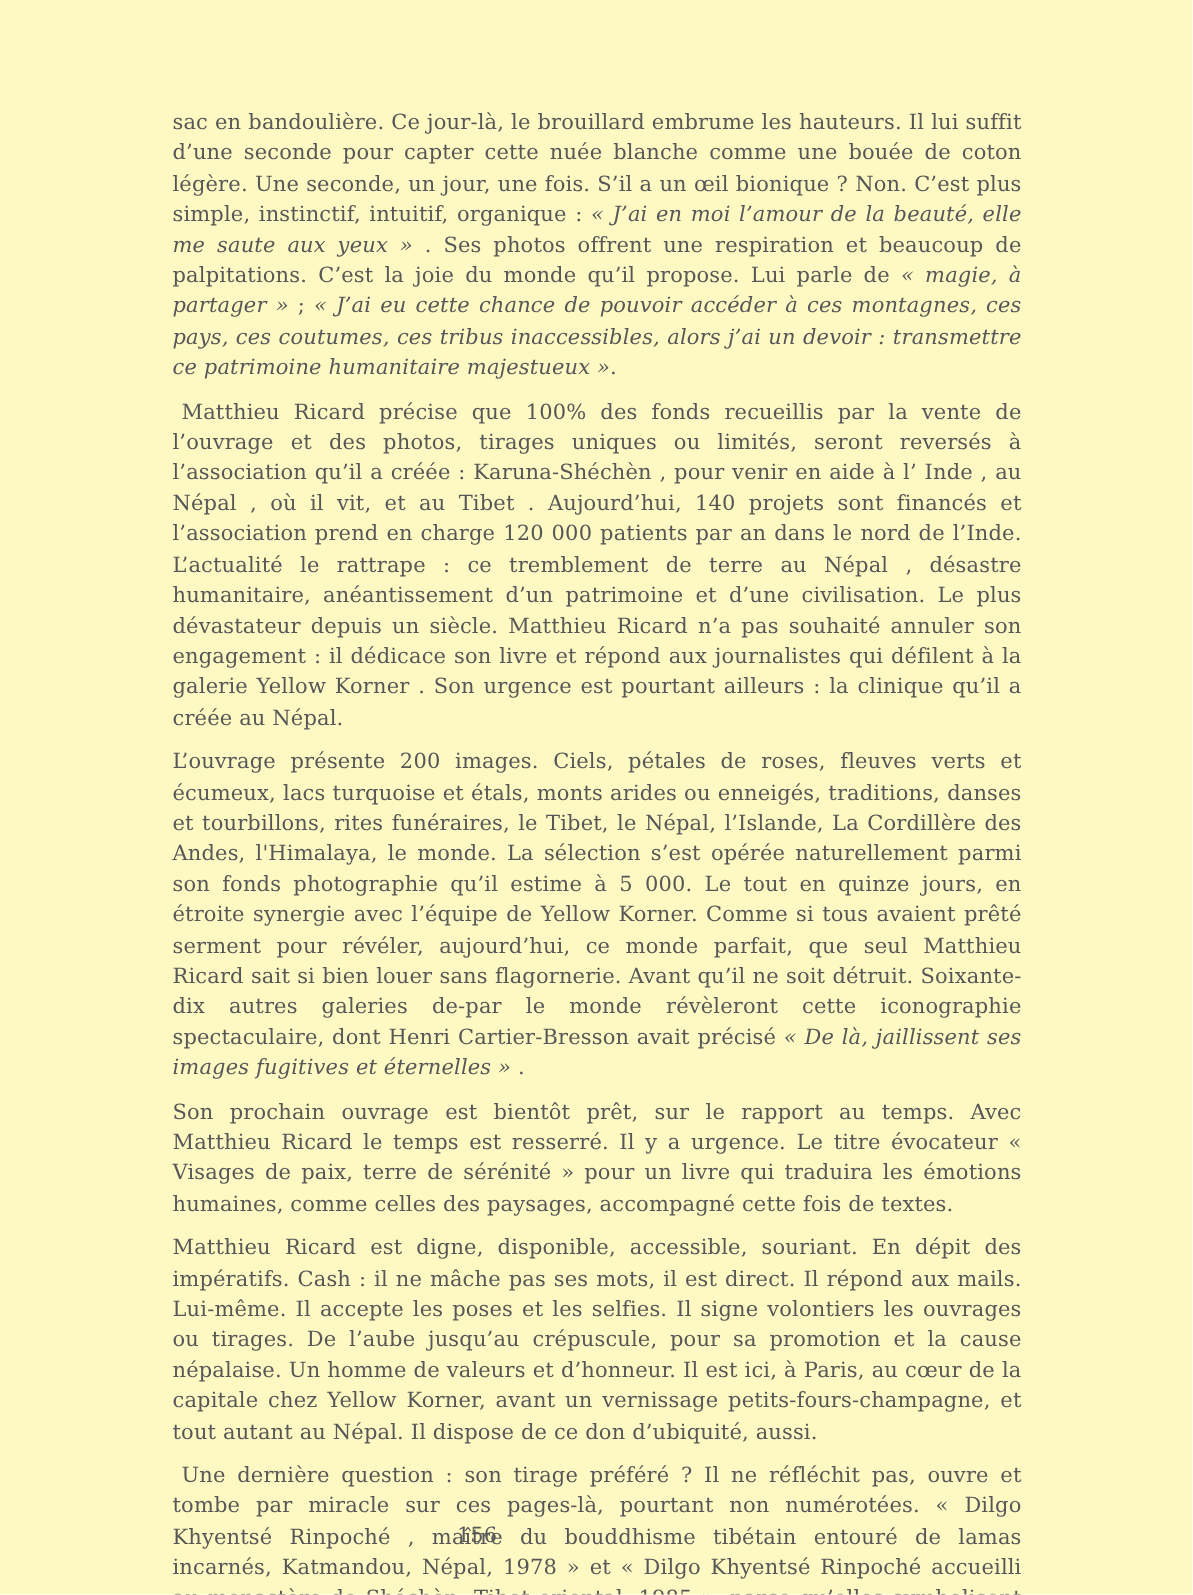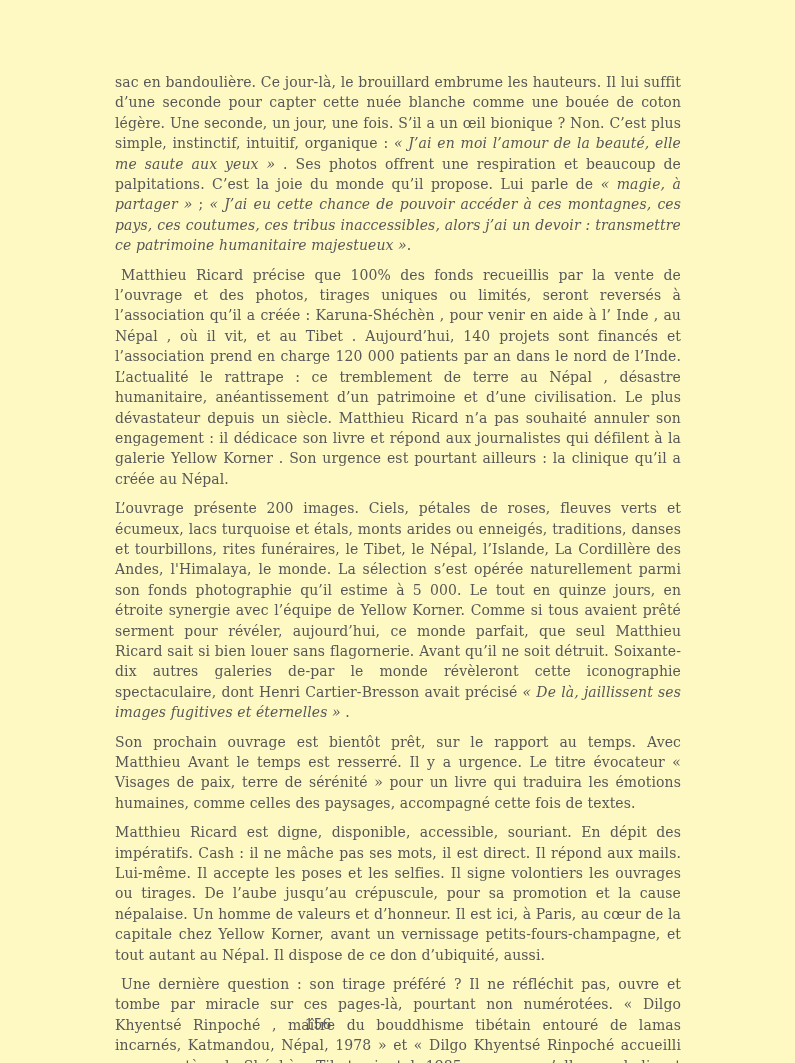--- a/index.html
+++ b/index.html
@@ -55,21 +55,21 @@
 <div class="page">
 
   <div class="text-block">
 
     <p><span>sac en bandoulière. Ce jour-là, le brouillard embrume les hauteurs. Il lui suffit d’une seconde pour capter cette nuée blanche comme une bouée de coton légère. Une seconde, un jour, une fois. S’il a un œil bionique ? Non. C’est plus simple, instinctif, intuitif, organique : </span><span class="it">« J’ai en moi l’amour de la beauté, elle me saute aux yeux »</span><span> . Ses photos offrent une respiration et beaucoup de palpitations. C’est la joie du monde qu’il propose. Lui parle de </span><span class="it">« magie, à partager »</span><span> ; </span><span class="it">« J’ai eu cette chance de pouvoir accéder à ces montagnes, ces pays, ces coutumes, ces tribus inaccessibles, alors j’ai un devoir : transmettre ce patrimoine humanitaire majestueux »</span><span>.</span></p>
 
     <p class="indent"><span>Matthieu Ricard précise que 100% des fonds recueillis par la vente de l’ouvrage et des photos, tirages uniques ou limités, seront reversés à l’association qu’il a créée : Karuna-Shéchèn , pour venir en aide à l’ Inde , au Népal , où il vit, et au Tibet . Aujourd’hui, 140 projets sont financés et l’association prend en charge 120 000 patients par an dans le nord de l’Inde. L’actualité le rattrape : ce tremblement de terre au Népal , désastre humanitaire, anéantissement d’un patrimoine et d’une civilisation. Le plus dévastateur depuis un siècle. Matthieu Ricard n’a pas souhaité annuler son engagement : il dédicace son livre et répond aux journalistes qui défilent à la galerie Yellow Korner . Son urgence est pourtant ailleurs : la clinique qu’il a créée au Népal.</span></p>
 
     <p><span>L’ouvrage présente 200 images. Ciels, pétales de roses, fleuves verts et écumeux, lacs turquoise et étals, monts arides ou enneigés, traditions, danses et tourbillons, rites funéraires, le Tibet, le Népal, l’Islande, La Cordillère des Andes, l'Himalaya, le monde. La sélection s’est opérée naturellement parmi son fonds photographie qu’il estime à 5 000. Le tout en quinze jours, en étroite synergie avec l’équipe de Yellow Korner. Comme si tous avaient prêté serment pour révéler, aujourd’hui, ce monde parfait, que seul Matthieu Ricard sait si bien louer sans flagornerie. Avant qu’il ne soit détruit. Soixante-dix autres galeries de-par le monde révèleront cette iconographie spectaculaire, dont Henri Cartier-Bresson avait précisé </span><span class="it">« De là, jaillissent ses images fugitives et éternelles »</span><span> .</span></p>
 
-    <p><span>Son prochain ouvrage est bientôt prêt, sur le rapport au temps. Avec Matthieu Avant le temps est resserré. Il y a urgence. Le titre évocateur « Visages de paix, terre de sérénité » pour un livre qui traduira les émotions humaines, comme celles des paysages, accompagné cette fois de textes.</span></p>
+    <p><span>Son prochain ouvrage est bientôt prêt, sur le rapport au temps. Avec Matthieu Ricard le temps est resserré. Il y a urgence. Le titre évocateur « Visages de paix, terre de sérénité » pour un livre qui traduira les émotions humaines, comme celles des paysages, accompagné cette fois de textes.</span></p>
 
     <p><span>Matthieu Ricard est digne, disponible, accessible, souriant. En dépit des impératifs. Cash : il ne mâche pas ses mots, il est direct. Il répond aux mails. Lui-même. Il accepte les poses et les selfies. Il signe volontiers les ouvrages ou tirages. De l’aube jusqu’au crépuscule, pour sa promotion et la cause népalaise. Un homme de valeurs et d’honneur. Il est ici, à Paris, au cœur de la capitale chez Yellow Korner, avant un vernissage petits-fours-champagne, et tout autant au Népal. Il dispose de ce don d’ubiquité, aussi.</span></p>
 
     <p class="indent"><span>Une dernière question : son tirage préféré ? Il ne réfléchit pas, ouvre et tombe par miracle sur ces pages-là, pourtant non numérotées. « Dilgo Khyentsé Rinpoché , maître du bouddhisme tibétain entouré de lamas incarnés, Katmandou, Népal, 1978 » et « Dilgo Khyentsé Rinpoché accueilli au monastère de Shéchèn, Tibet oriental, 1985 », parce qu’elles symbolisent son parcours et son apprentissage.</span></p>
 
   </div>
 
   <div class="page-number">156</div>
 
 </div>

